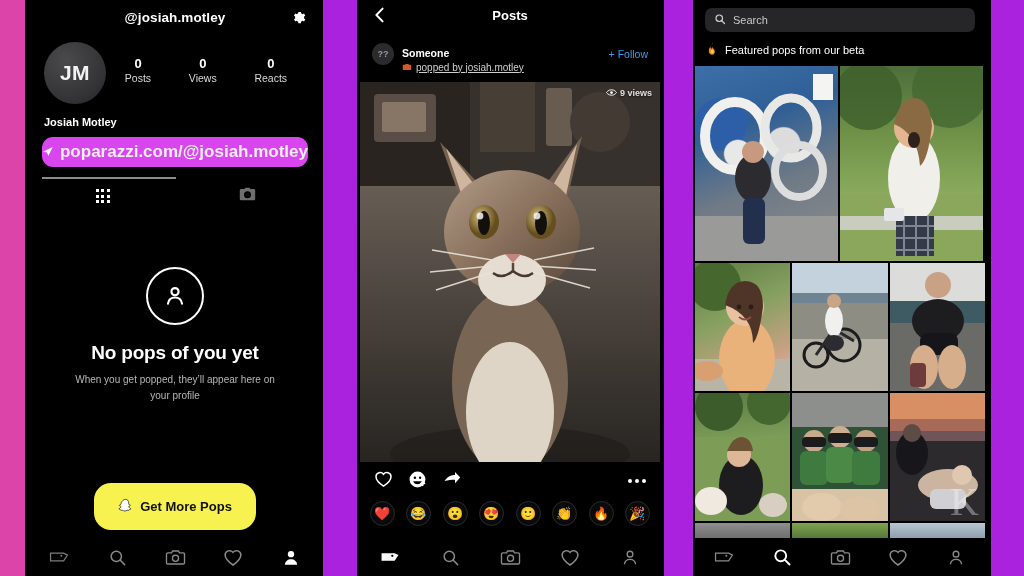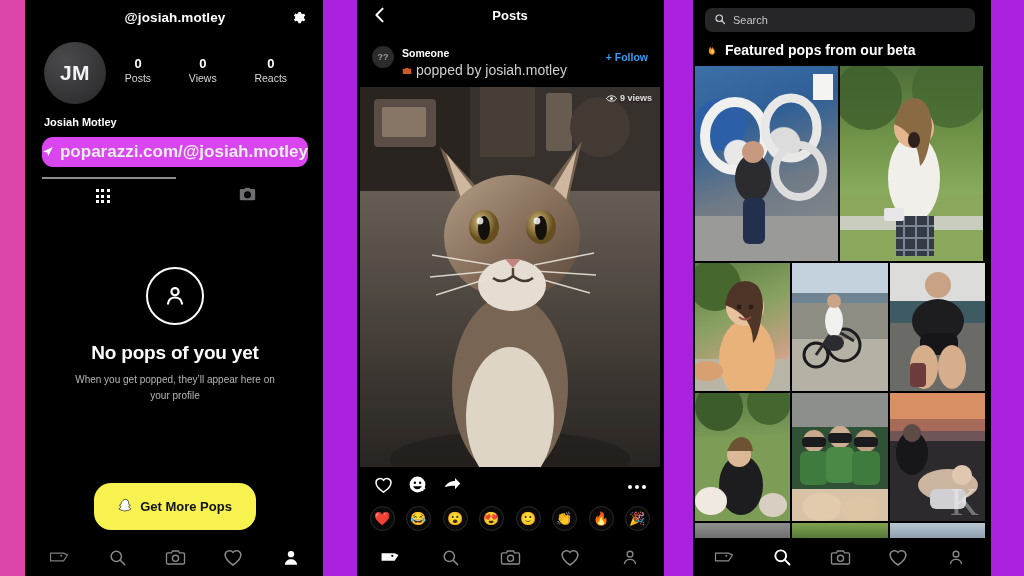--- a/index.html
+++ b/index.html
@@ -94,22 +94,22 @@
   .m-back { position:absolute; left:14px; top:7px; }
 
   .m-post-head { display:flex; align-items:center; padding:4px 12px 7px 12px; gap:8px; }
   .m-ava {
     width:22px; height:22px; border-radius:50%; background:#2b2b2e;
     color:#9a9a9e; font-size:9px; font-weight:bold;
     display:flex; align-items:center; justify-content:center; flex:0 0 auto;
   }
   .m-who { flex:1; min-width:0; }
   .m-name { color:#fff; font-size:10.5px; font-weight:bold; line-height:1.3;margin-top:13px; }
-  .m-sub { color:#cfcfd2; font-size:14px; line-height:1.4; display:flex; align-items:center; gap:4px; }
-  .m-follow { color:#3B9BF0; font-size:10.5px; font-weight:bold; white-space:nowrap; }
+  .m-sub { color:#cfcfd2; font-size:10px; line-height:1.4; display:flex; align-items:center; gap:4px;text-decoration:underline; }
+  .m-follow { color:#3B9BF0; font-size:10.5px; font-weight:normal; white-space:nowrap; }
 
   .m-photo { position:relative; width:100%; height:380px; overflow:hidden; background:#3b3630; }
   .views-pill {
     position:absolute; right:8px; top:6px; display:flex; align-items:center; gap:3px;
     color:rgba(255,255,255,.85); font-size:9px; font-weight:bold;
     text-shadow:0 1px 2px rgba(0,0,0,.6);
   }
 
   .m-actions { display:flex; align-items:center; padding:8px 14px 4px 14px; gap:15px; }
   .m-actions .spacer { flex:1; }
@@ -124,21 +124,21 @@
   }
 
   
   .r-search-wrap { padding:8px 10px 0 10px; }
   .search-bar {
     height:24px; border-radius:7px; background:#262628;
     display:flex; align-items:center; gap:7px; padding:0 9px;
   }
   .search-ph { color:#c9c9cc; font-size:11px; }
   .r-section { display:flex; align-items:center; gap:7px; padding:9px 12px 7px 12px; }
-  .r-section-lbl { color:#fff; font-size:14px; font-weight:bold; }
+  .r-section-lbl { color:#fff; font-size:11px; font-weight:normal; }
 
   .grid-row { display:flex; gap:2px; margin-bottom:2px; }
   .tile { position:relative; overflow:hidden; background:#222; }
   .tile.big { width:143px; height:195px; }
   .tile.sm  { width:95.3px; height:128px; }
 
   
   .ph-graffiti { background:
       radial-gradient(circle at 30% 45%, #e8e8e8 0 9%, transparent 10%),
       radial-gradient(circle at 62% 40%, #dcdcdc 0 11%, transparent 12%),

